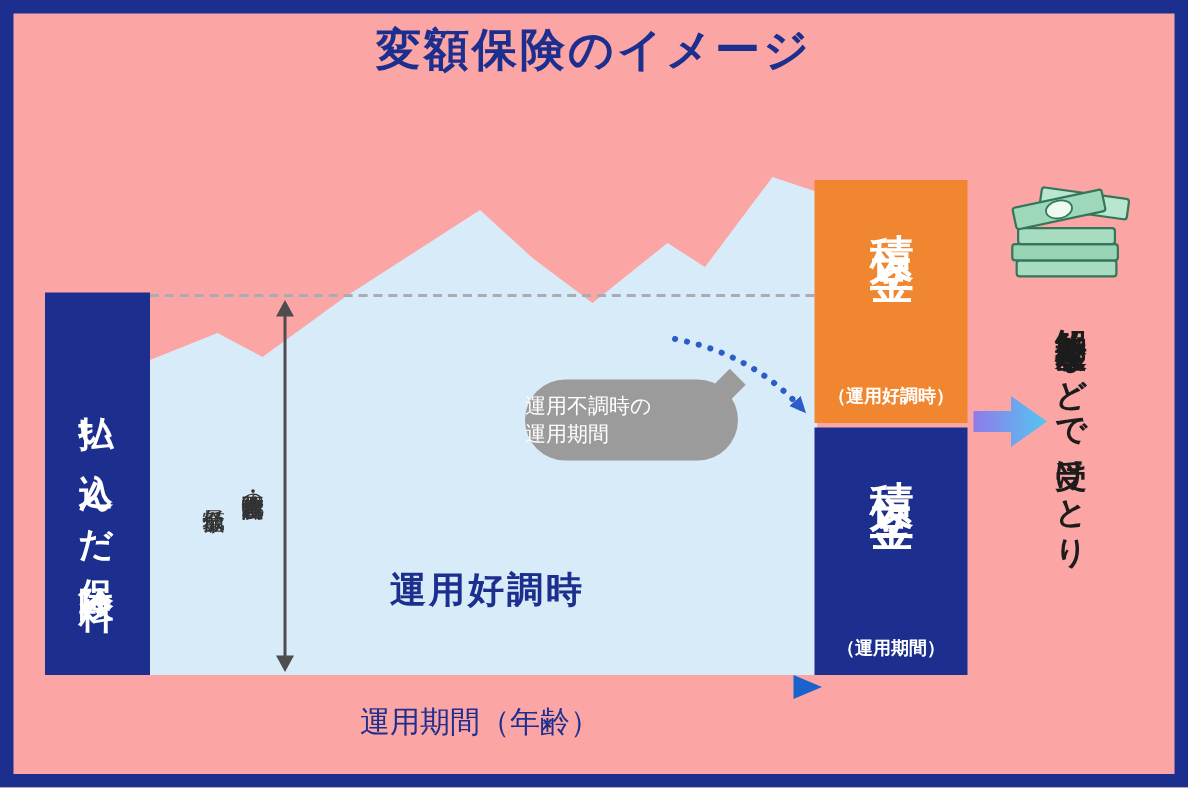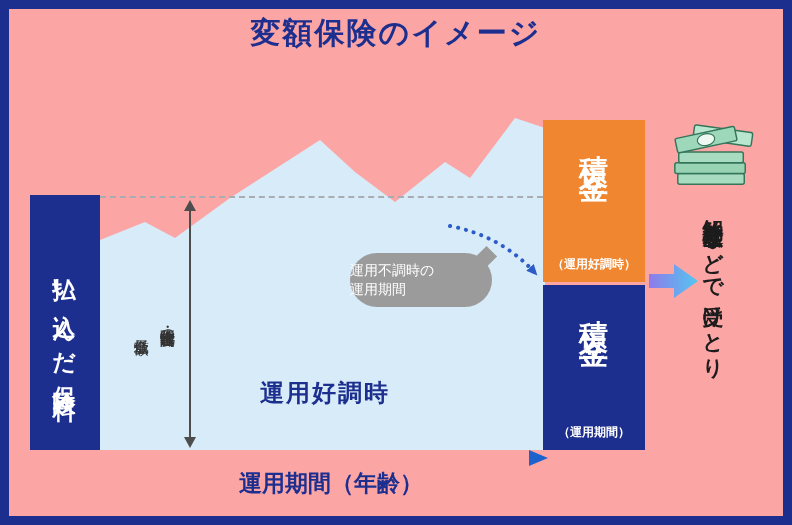--- a/index.html
+++ b/index.html
@@ -79,22 +79,22 @@
   .money-icon { position: absolute; left: 668px; top: 114px; z-index: 2; }
   .recv-arrow { position: absolute; left: 648px; top: 260px; z-index: 2; }
   .recv-label {
     position: absolute; left: 699px; top: 202px; height: 272px;
     writing-mode: vertical-rl; text-orientation: upright;
     color: #1c1c1c; font-size: 21px; font-weight: bold; letter-spacing: 2px; z-index: 2;
   }
 
   .axis-svg { position: absolute; left: 96px; top: 448px; z-index: 2; }
   .axis-label {
-    position: absolute; left: 156px; top: 468px; width: 350px; text-align: center;
-    color: var(--navy, #1d2f8e); font-weight: bold; font-size: 23px; z-index: 2;
+    position: absolute; left: 145px; top: 468px; width: 350px; text-align: center;
+    color: var(--navy, #1d2f8e); font-weight: normal; font-size: 20px; z-index: 2;
   }
 </style>
 </head>
 <body>
 
 <div class="frame">
 
   <div class="title">変額保険のイメージ</div>
 
   <svg class="area-svg" width="445" height="340" viewBox="0 0 445 340">

